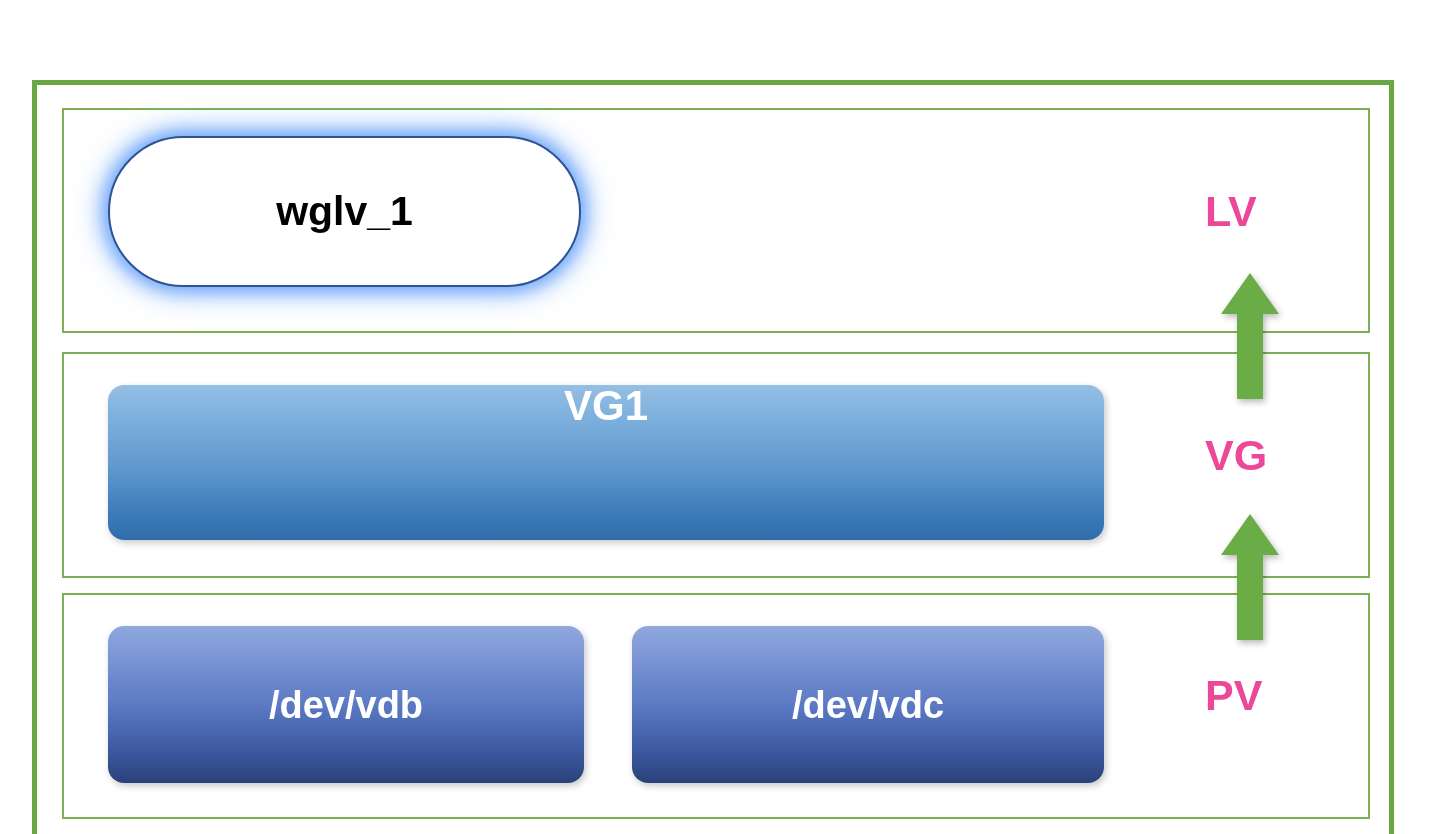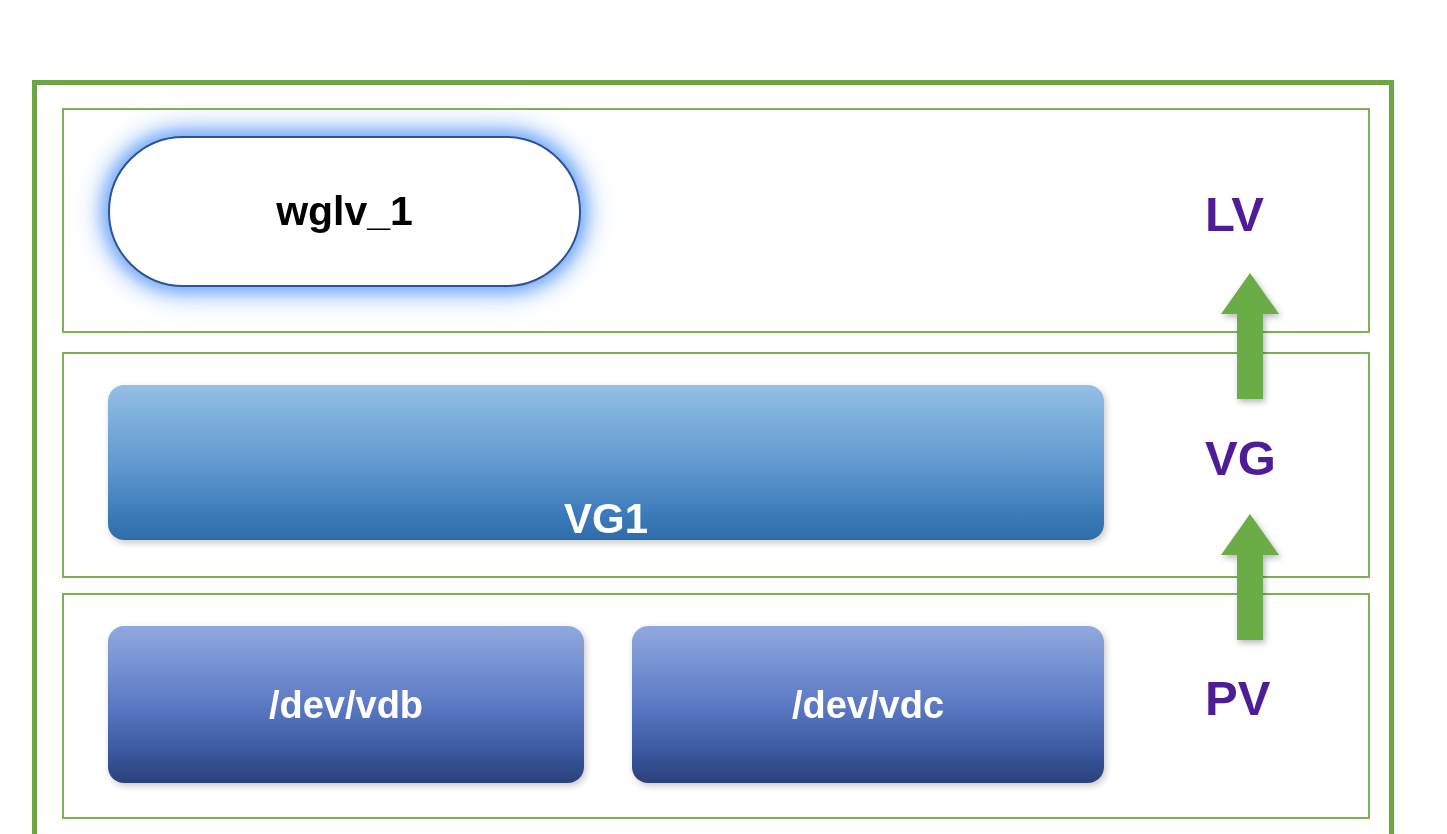--- a/index.html
+++ b/index.html
@@ -76,21 +76,21 @@
   .vg-box {
     position: absolute;
     left: 108px;
     top: 345px;
     width: 996px;
     height: 155px;
     border-radius: 16px;
     background: linear-gradient(to bottom, #95BFE5 0%, #7CAFDC 22%, #5E96CC 55%, #3D7CBA 82%, #2F6DA9 100%);
     box-shadow: 2px 3px 7px rgba(0,0,0,0.22);
     display: flex;
-    align-items: flex-end;
+    align-items: flex-start;
     justify-content: center;
     box-sizing: border-box;
   }
   .vg-box-label {
     font-size: 42px;
     font-weight: 700;
     color: #ffffff;
     line-height: 1;
   }
 
@@ -115,23 +115,23 @@
     font-weight: 700;
     color: #ffffff;
     line-height: 1;
   }
 
   
   .tier-label {
     position: absolute;
     left: 1205px;
     width: 130px;
-    font-size: 49px;
+    font-size: 43px;
     font-weight: 700;
-    color: #4c1d95;
+    color: #ec4899;
     line-height: 1;
     text-align: left;
   }
   .tier-label-lv { top: 150px; }
   .tier-label-vg { top: 394px; }
   .tier-label-pv { top: 634px; }
 
   
   .flow-arrow {
     position: absolute;

